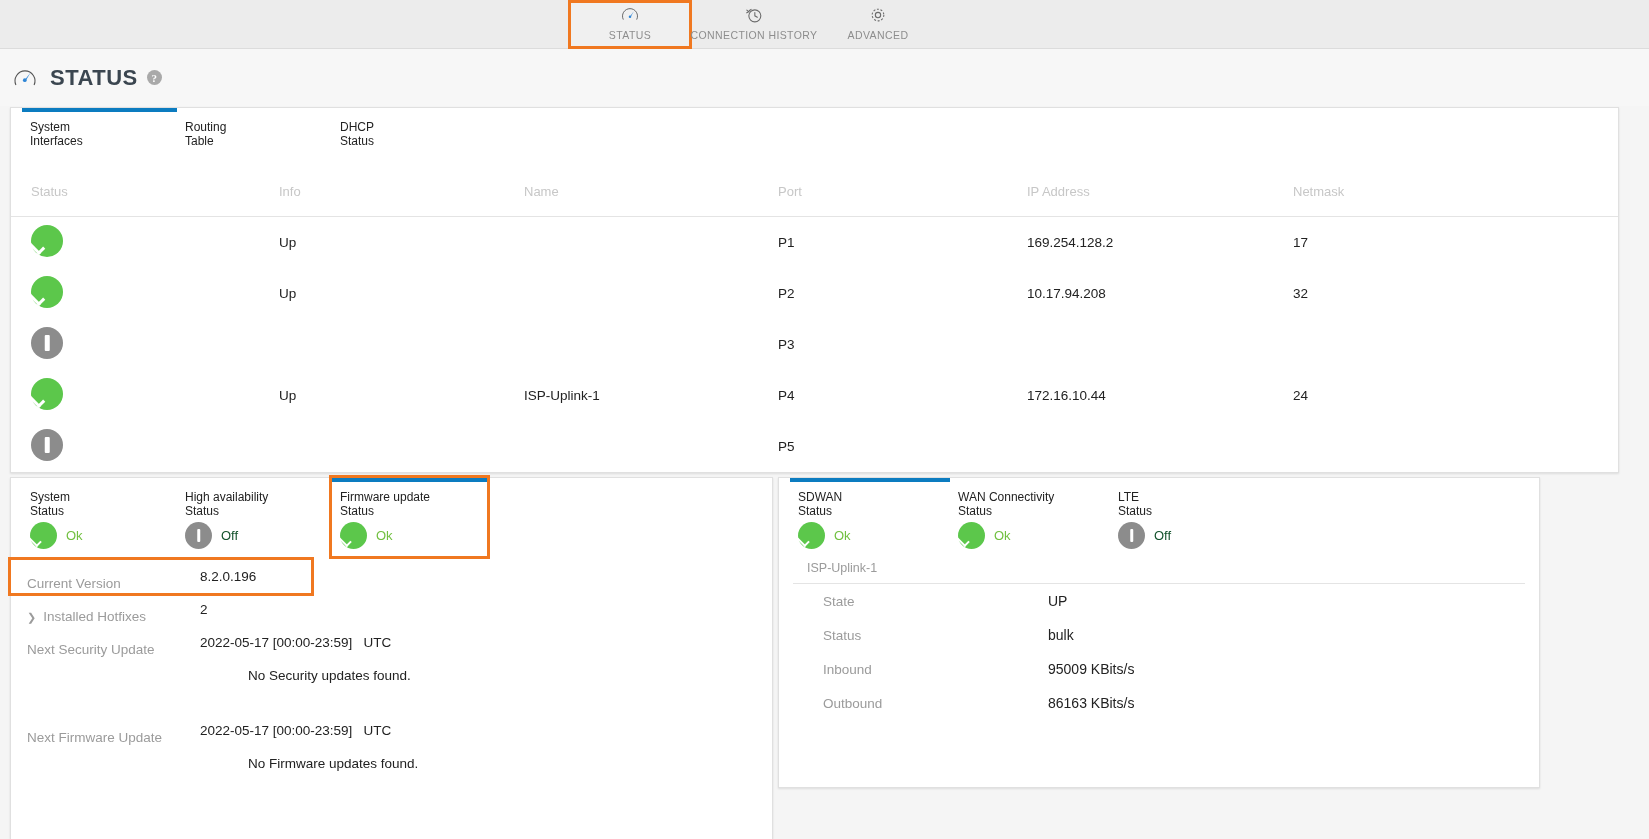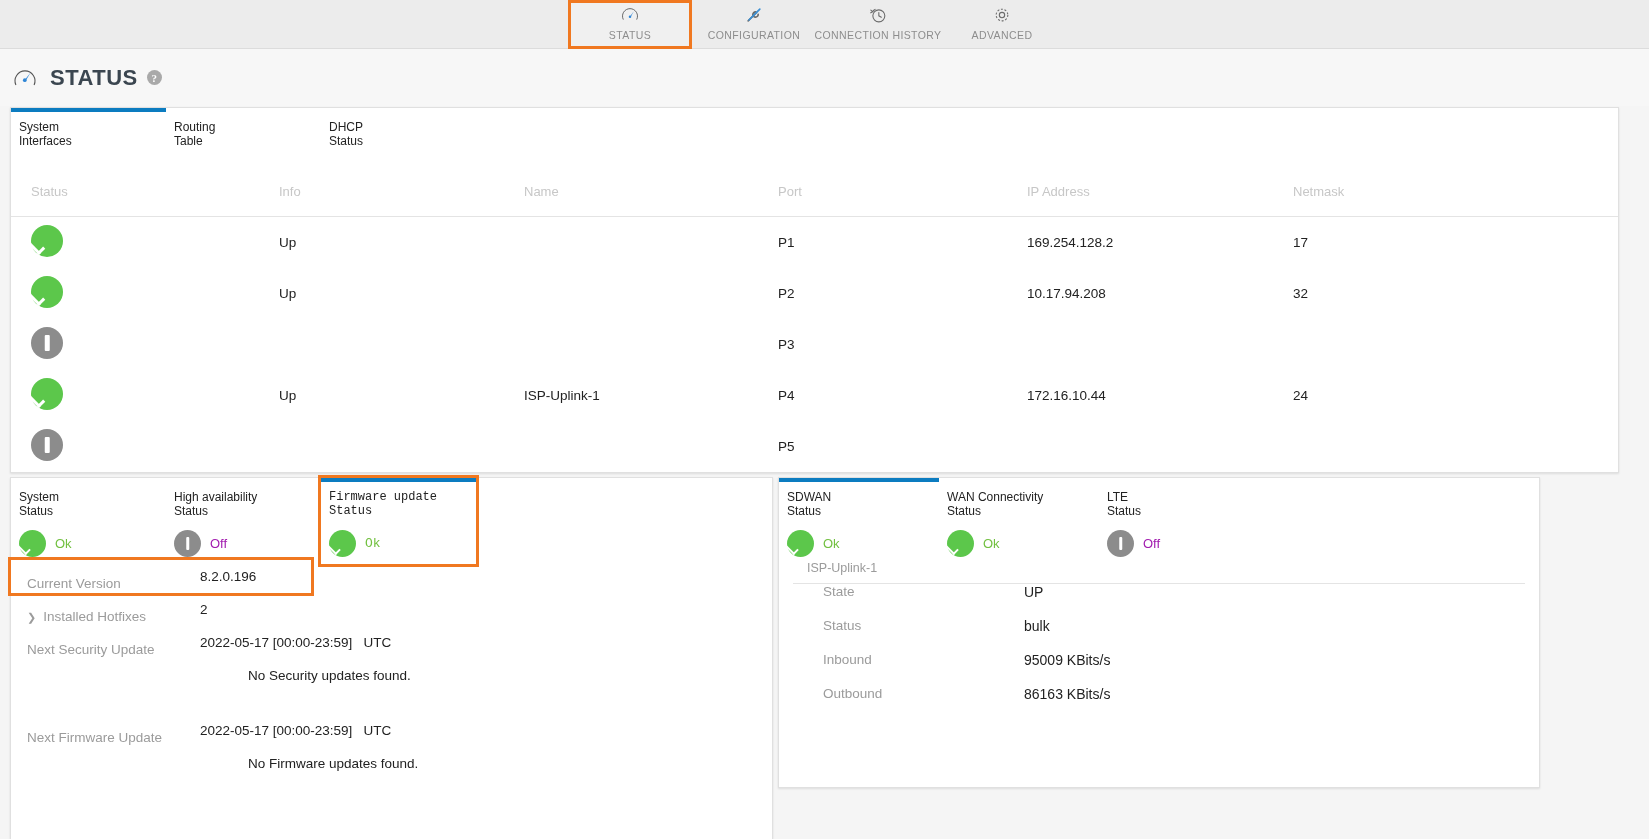--- a/index.html
+++ b/index.html
@@ -58,35 +58,35 @@
   .card {
     position: absolute; background: #fff;
     border: 1px solid #e0e0e0;
     box-shadow: 0 1px 2px rgba(0,0,0,.10);
   }
   #interfaces-card { left: 10px; top: 107px; width: 1609px; height: 366px; }
   #system-card    { left: 10px; top: 477px; width: 763px; height: 362px; border-bottom: none; }
   #sdwan-card     { left: 778px; top: 477px; width: 762px; height: 311px; }
 
   
-  .tabstrip { display: flex; padding-left: 0; }
+  .tabstrip { display: flex; padding-left: 11px; }
   .tab {
     padding: 9px 10px 7px 8px; min-width: 155px;
     font-size: 12px; line-height: 13.5px; color: #222; cursor: pointer;
     border-top: 4px solid transparent; position: relative;
   }
   .tab.active { border-top-color: #0c7cc0; }
-  .tab.boxed { outline: 3px solid #f07820; outline-offset: 0px; z-index: 3; background:#fff;font-family:Liberation Mono, monospace; }
+  .tab.boxed { outline: 3px solid #f07820; outline-offset: 0px; z-index: 3; background:#fff; }
   .tab-line2 { display: block; }
 
   
-  .tab-status { display: flex; align-items: center; margin-top: 12px; }
+  .tab-status { display: flex; align-items: center; margin-top: 4px; }
   .tab-status .statlabel { font-size: 13px; margin-left: 9px; }
   .statlabel.ok  { color: #72c040; }
-  .statlabel.off { color: #a21caf; }
+  .statlabel.off { color: #14532d; }
 
   
   .iface-table { width: 100%; border-collapse: collapse; margin-top: 29px; }
   .iface-table th {
     text-align: left; font-size: 13px; font-weight: normal; color: #c7c7c7;
     padding: 0 0 17px 0; border-bottom: 1px solid #e4e4e4;
   }
   .iface-table td {
     font-size: 13.5px; color: #222; height: 51px; padding: 0;
     vertical-align: middle;
@@ -131,52 +131,41 @@
   .sys-subrow { display: flex; height: 33px; align-items: center; }
   .sys-subrow .dvalue { margin-left: 237px; }
   .spacer-row { height: 22px; }
 
   
   .sdwan-body { position: absolute; left: 0; top: 80px; width: 100%; padding: 0 14px; }
   .sdwan-group-title {
     font-size: 12.5px; color: #9b9b9b; padding: 3px 0 8px 14px;
     border-bottom: 1px solid #e4e4e4;
   }
-  .sdwan-row { display: flex; align-items: flex-start; height: 34px; padding-left: 30px; }
+  .sdwan-row { display: flex; align-items: center; height: 34px; padding-left: 30px; gap: 24px; }
   .sdwan-row .dlabel { width: 201px; }
   .sdwan-row .dvalue { font-size: 14px; }
 </style>
 </head>
 <body>
 
 <div class="topnav">
   <div class="nav-items">
 
     <div class="nav-item highlight">
       <span class="nav-icon">
         <svg width="20" height="20" viewBox="0 0 24 24">
           <path d="M4 17.5 A9 9 0 1 1 20 17.5" fill="none" stroke="#6b6b6b" stroke-width="1.2"></path>
           <path d="M12.2 13.6 L16.6 7.6 L13.2 13.9 Z" fill="#2f86d6"></path>
           <circle cx="12" cy="14" r="1.5" fill="#2f86d6"></circle>
         </svg>
       </span>
       <span class="nav-label">STATUS</span>
     </div>
 
-    <div class="nav-item">
-      <span class="nav-icon">
-        <svg width="20" height="20" viewBox="0 0 24 24">
-          <path d="M5 19 L15 9" stroke="#6b6b6b" stroke-width="2" stroke-linecap="round" fill="none"></path>
-          <path d="M14 8.2 a3.2 3.2 0 1 0 3 3" stroke="#6b6b6b" stroke-width="2" fill="none" stroke-linecap="round"></path>
-          <path d="M19 5 L13 11" stroke="#3a8fd4" stroke-width="2" stroke-linecap="round"></path>
-          <path d="M12.4 11.6 L6 18" stroke="#3a8fd4" stroke-width="2" stroke-linecap="round"></path>
-        </svg>
-      </span>
-      <span class="nav-label">CONFIGURATION</span>
-    </div>
 
     <div class="nav-item">
       <span class="nav-icon">
         <svg width="20" height="20" viewBox="0 0 24 24">
           <circle cx="13" cy="13" r="7.2" fill="none" stroke="#6b6b6b" stroke-width="1.3"></circle>
           <path d="M13 9 L13 13 L16 14.6" fill="none" stroke="#6b6b6b" stroke-width="1.3" stroke-linecap="round"></path>
           <path d="M5.6 8 L3.4 6.2 M5.6 8 L3.3 9.4" fill="none" stroke="#6b6b6b" stroke-width="1.3" stroke-linecap="round"></path>
           <path d="M5.5 8 A8 8 0 0 1 9 5" fill="none" stroke="#6b6b6b" stroke-width="1.3"></path>
         </svg>
       </span>

